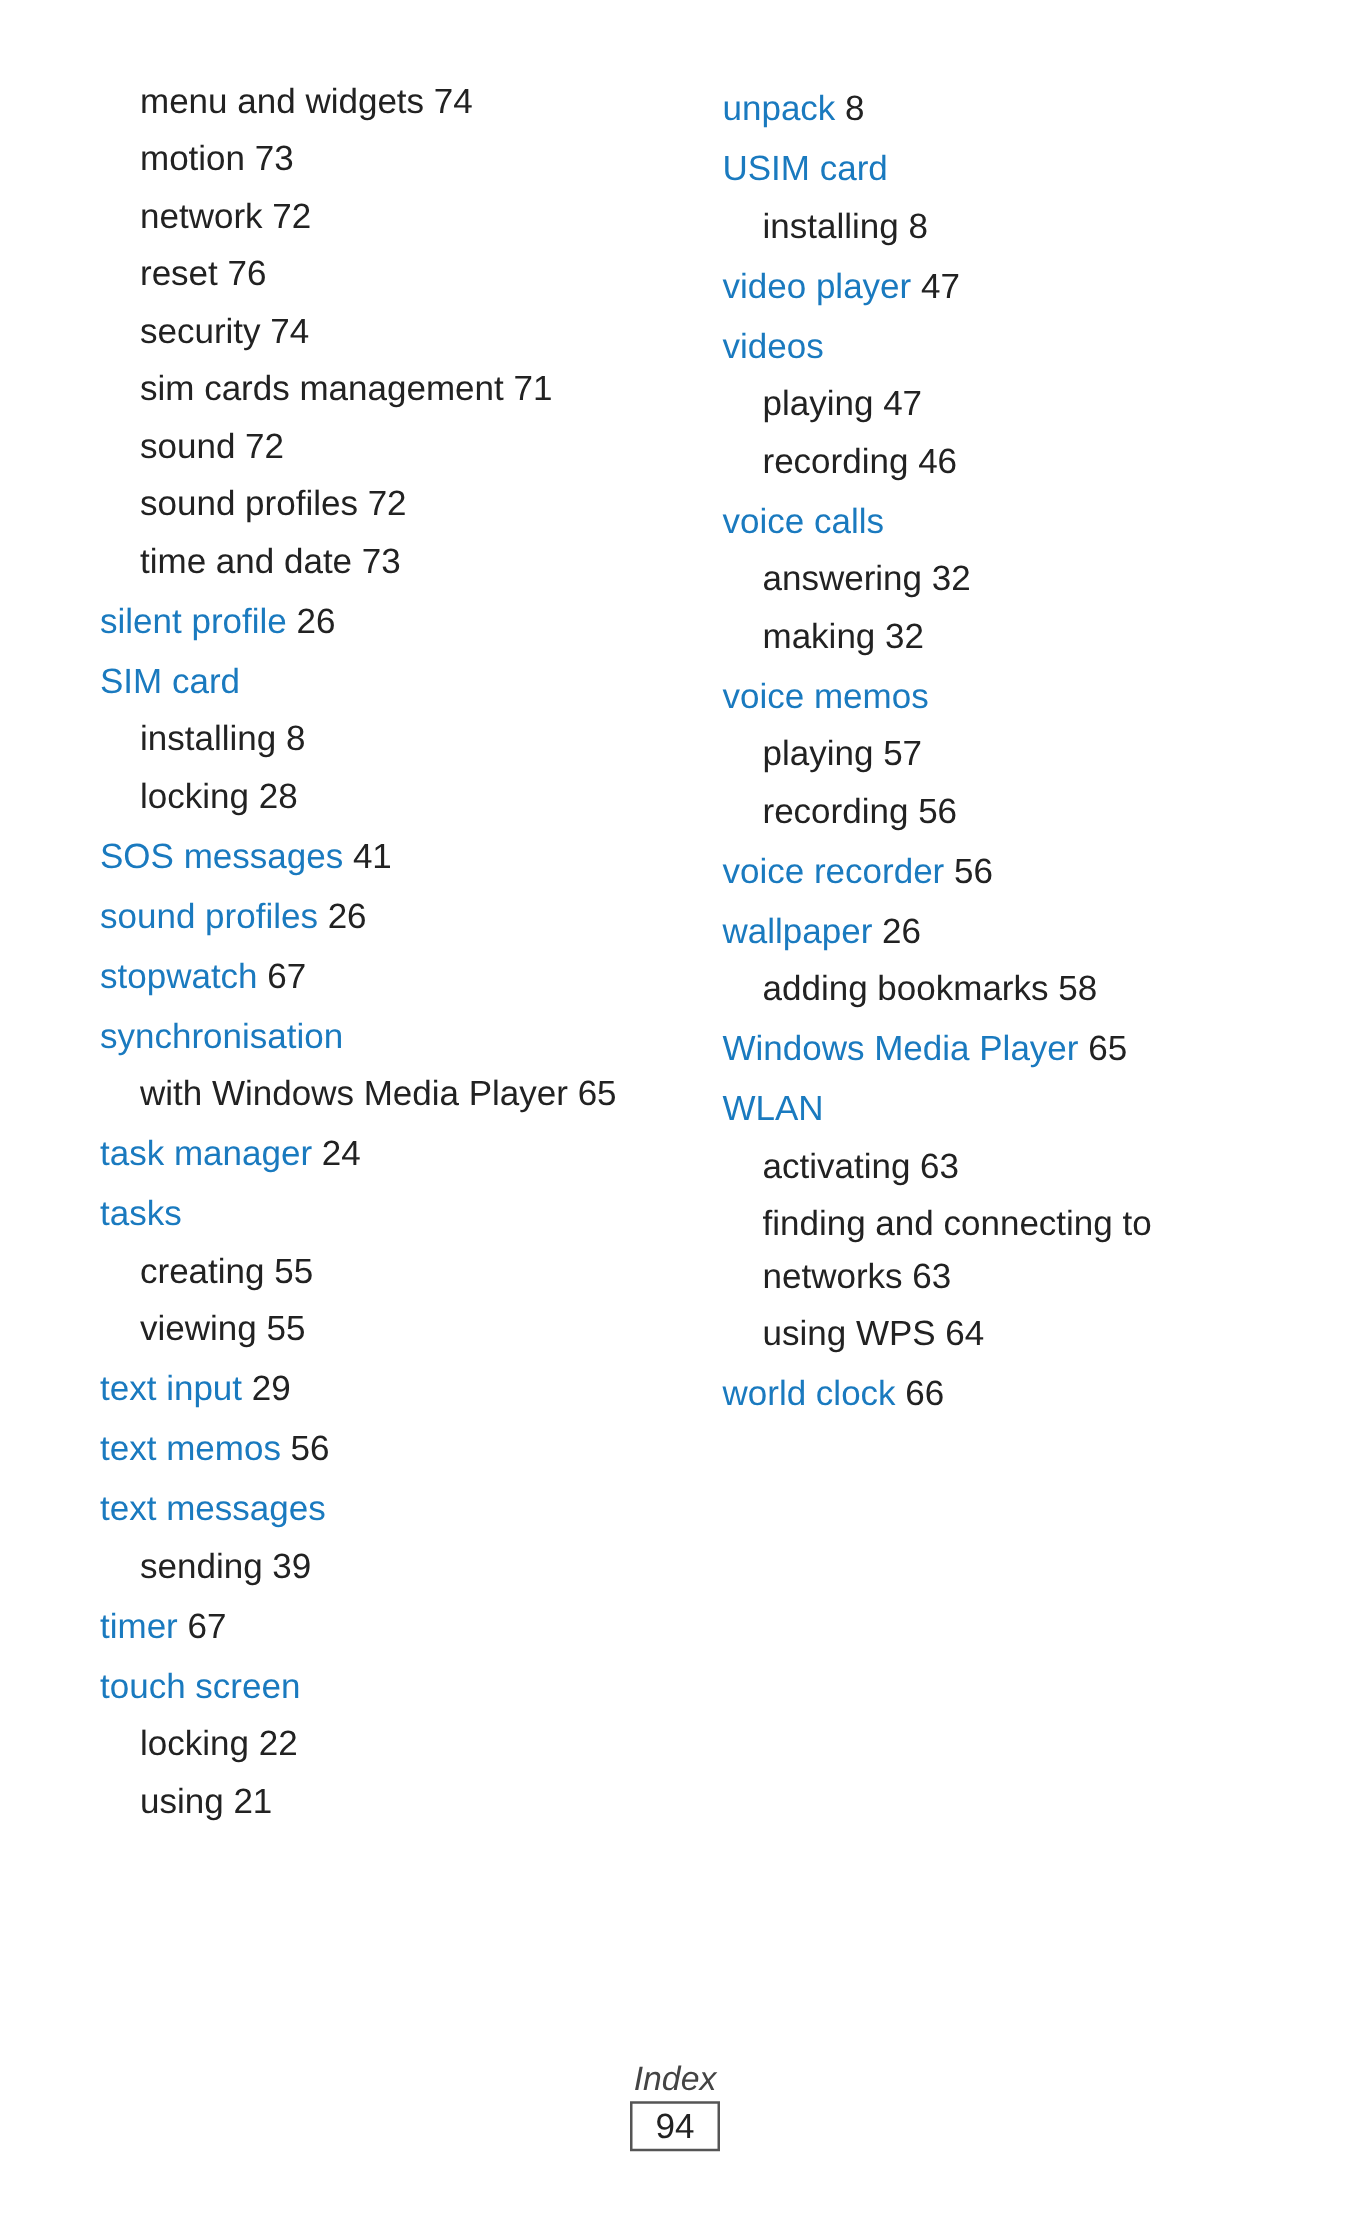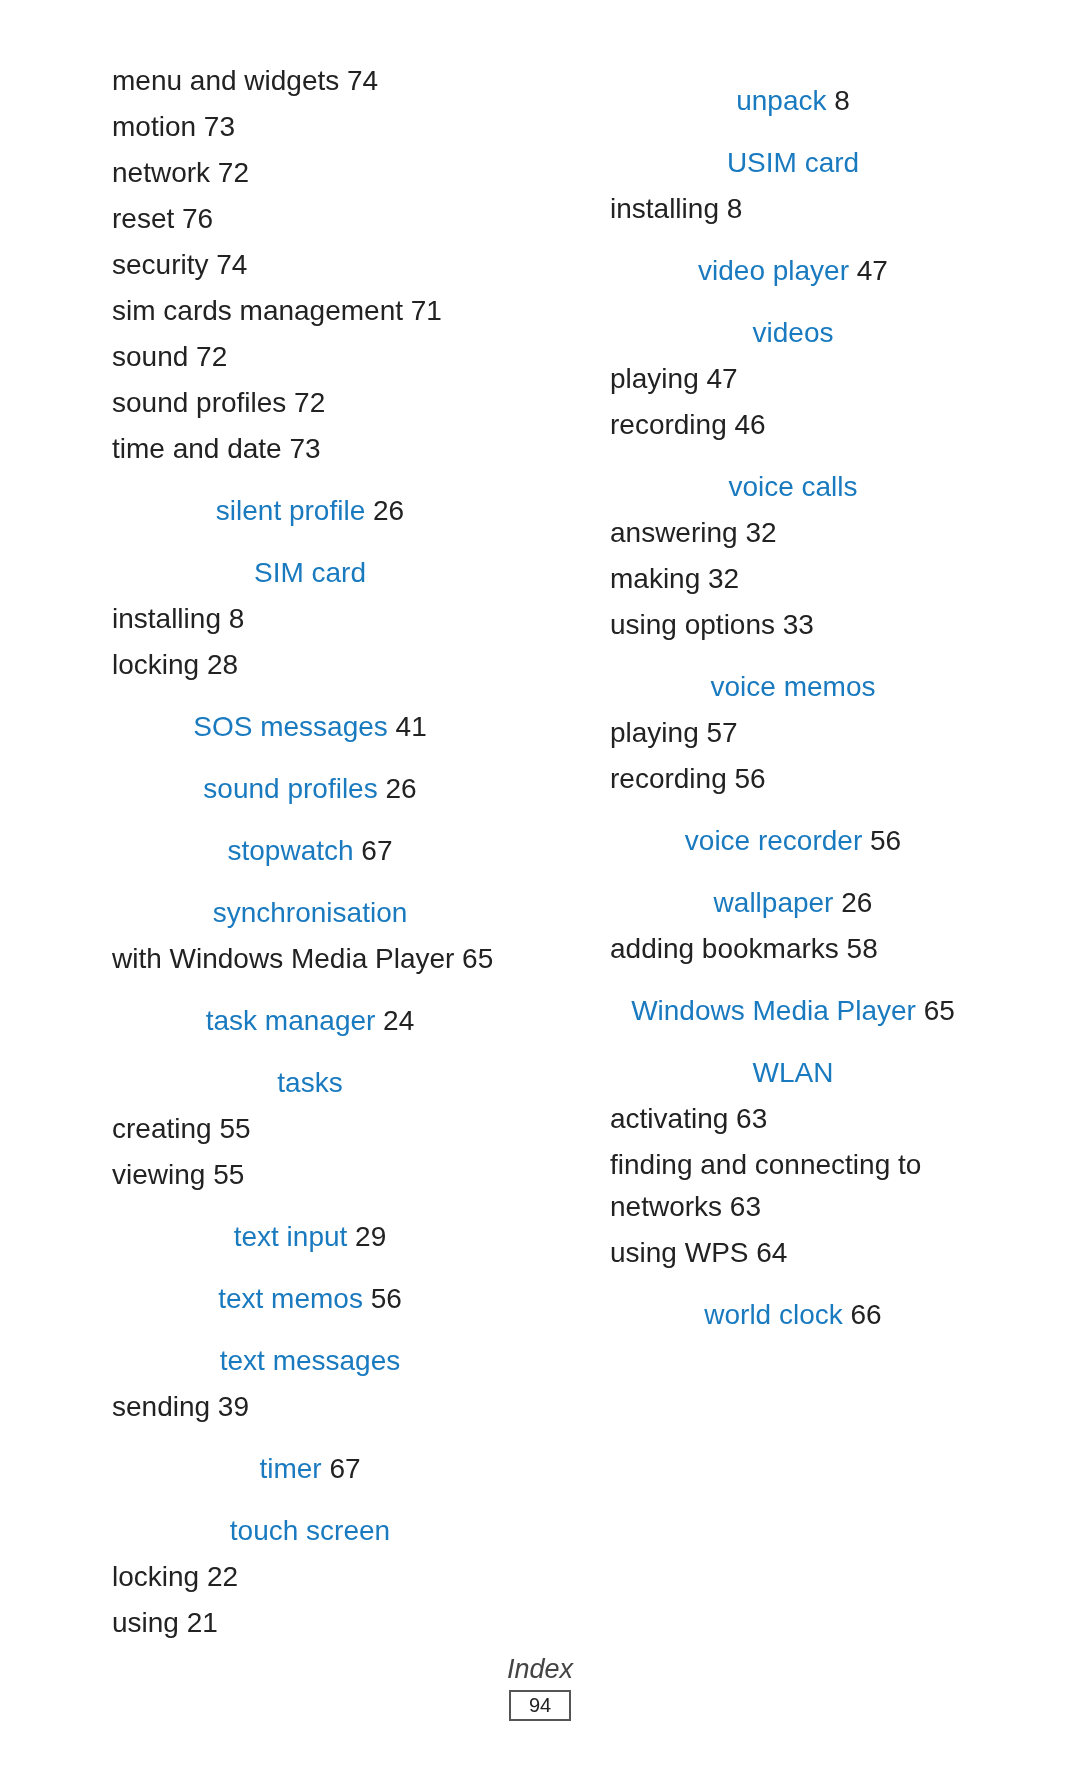--- a/index.html
+++ b/index.html
@@ -25,22 +25,21 @@
     .right-column {
       width: 460px;
       flex-shrink: 0;
       padding-left: 30px;
     }
     .entry {
       margin-bottom: 4px;
       line-height: 1.5;
     }
     .entry.top-level {
-      margin-top: 20px;
-      text-align: center;
+      margin-top: 6px;
     }
     .entry.sub {
       padding-left: 32px;
     }
     .blue {
       color: #1a7abf;
     }
     .black {
       color: #222222;
     }
@@ -55,21 +54,21 @@
       font-style: italic;
       font-size: 27px;
       color: #444;
       display: block;
       margin-bottom: 2px;
     }
     .page-num-box {
       display: inline-block;
       border: 2px solid #555;
       padding: 2px 18px;
-      font-size: 20px;
+      font-size: 28px;
       color: #222;
     }
   </style>
 </head>
 <body>
 
 <div class="page-container">
   <div class="left-column" id="left-col">
       <div class="entry sub"><span class="black">menu and widgets</span><span class="black">  74</span></div>
       <div class="entry sub"><span class="black">motion</span><span class="black">  73</span></div>
@@ -106,21 +105,20 @@
       <div class="entry top-level"><span class="blue">unpack</span><span class="black">  8</span></div>
       <div class="entry top-level"><span class="blue">USIM card</span></div>
       <div class="entry sub"><span class="black">installing</span><span class="black">  8</span></div>
       <div class="entry top-level"><span class="blue">video player</span><span class="black">  47</span></div>
       <div class="entry top-level"><span class="blue">videos</span></div>
       <div class="entry sub"><span class="black">playing</span><span class="black">  47</span></div>
       <div class="entry sub"><span class="black">recording</span><span class="black">  46</span></div>
       <div class="entry top-level"><span class="blue">voice calls</span></div>
       <div class="entry sub"><span class="black">answering</span><span class="black">  32</span></div>
       <div class="entry sub"><span class="black">making</span><span class="black">  32</span></div>
-      <div class="entry sub"><span class="black">using options</span><span class="black">  33</span></div>
       <div class="entry top-level"><span class="blue">voice memos</span></div>
       <div class="entry sub"><span class="black">playing</span><span class="black">  57</span></div>
       <div class="entry sub"><span class="black">recording</span><span class="black">  56</span></div>
       <div class="entry top-level"><span class="blue">voice recorder</span><span class="black">  56</span></div>
       <div class="entry top-level"><span class="blue">wallpaper</span><span class="black">  26</span></div>
       <div class="entry sub"><span class="black">adding bookmarks</span><span class="black">  58</span></div>
       <div class="entry top-level"><span class="blue">Windows Media Player</span><span class="black">  65</span></div>
       <div class="entry top-level"><span class="blue">WLAN</span></div>
       <div class="entry sub"><span class="black">activating</span><span class="black">  63</span></div>
       <div class="entry sub"><span class="black">finding and connecting to networks</span><span class="black">  63</span></div>

